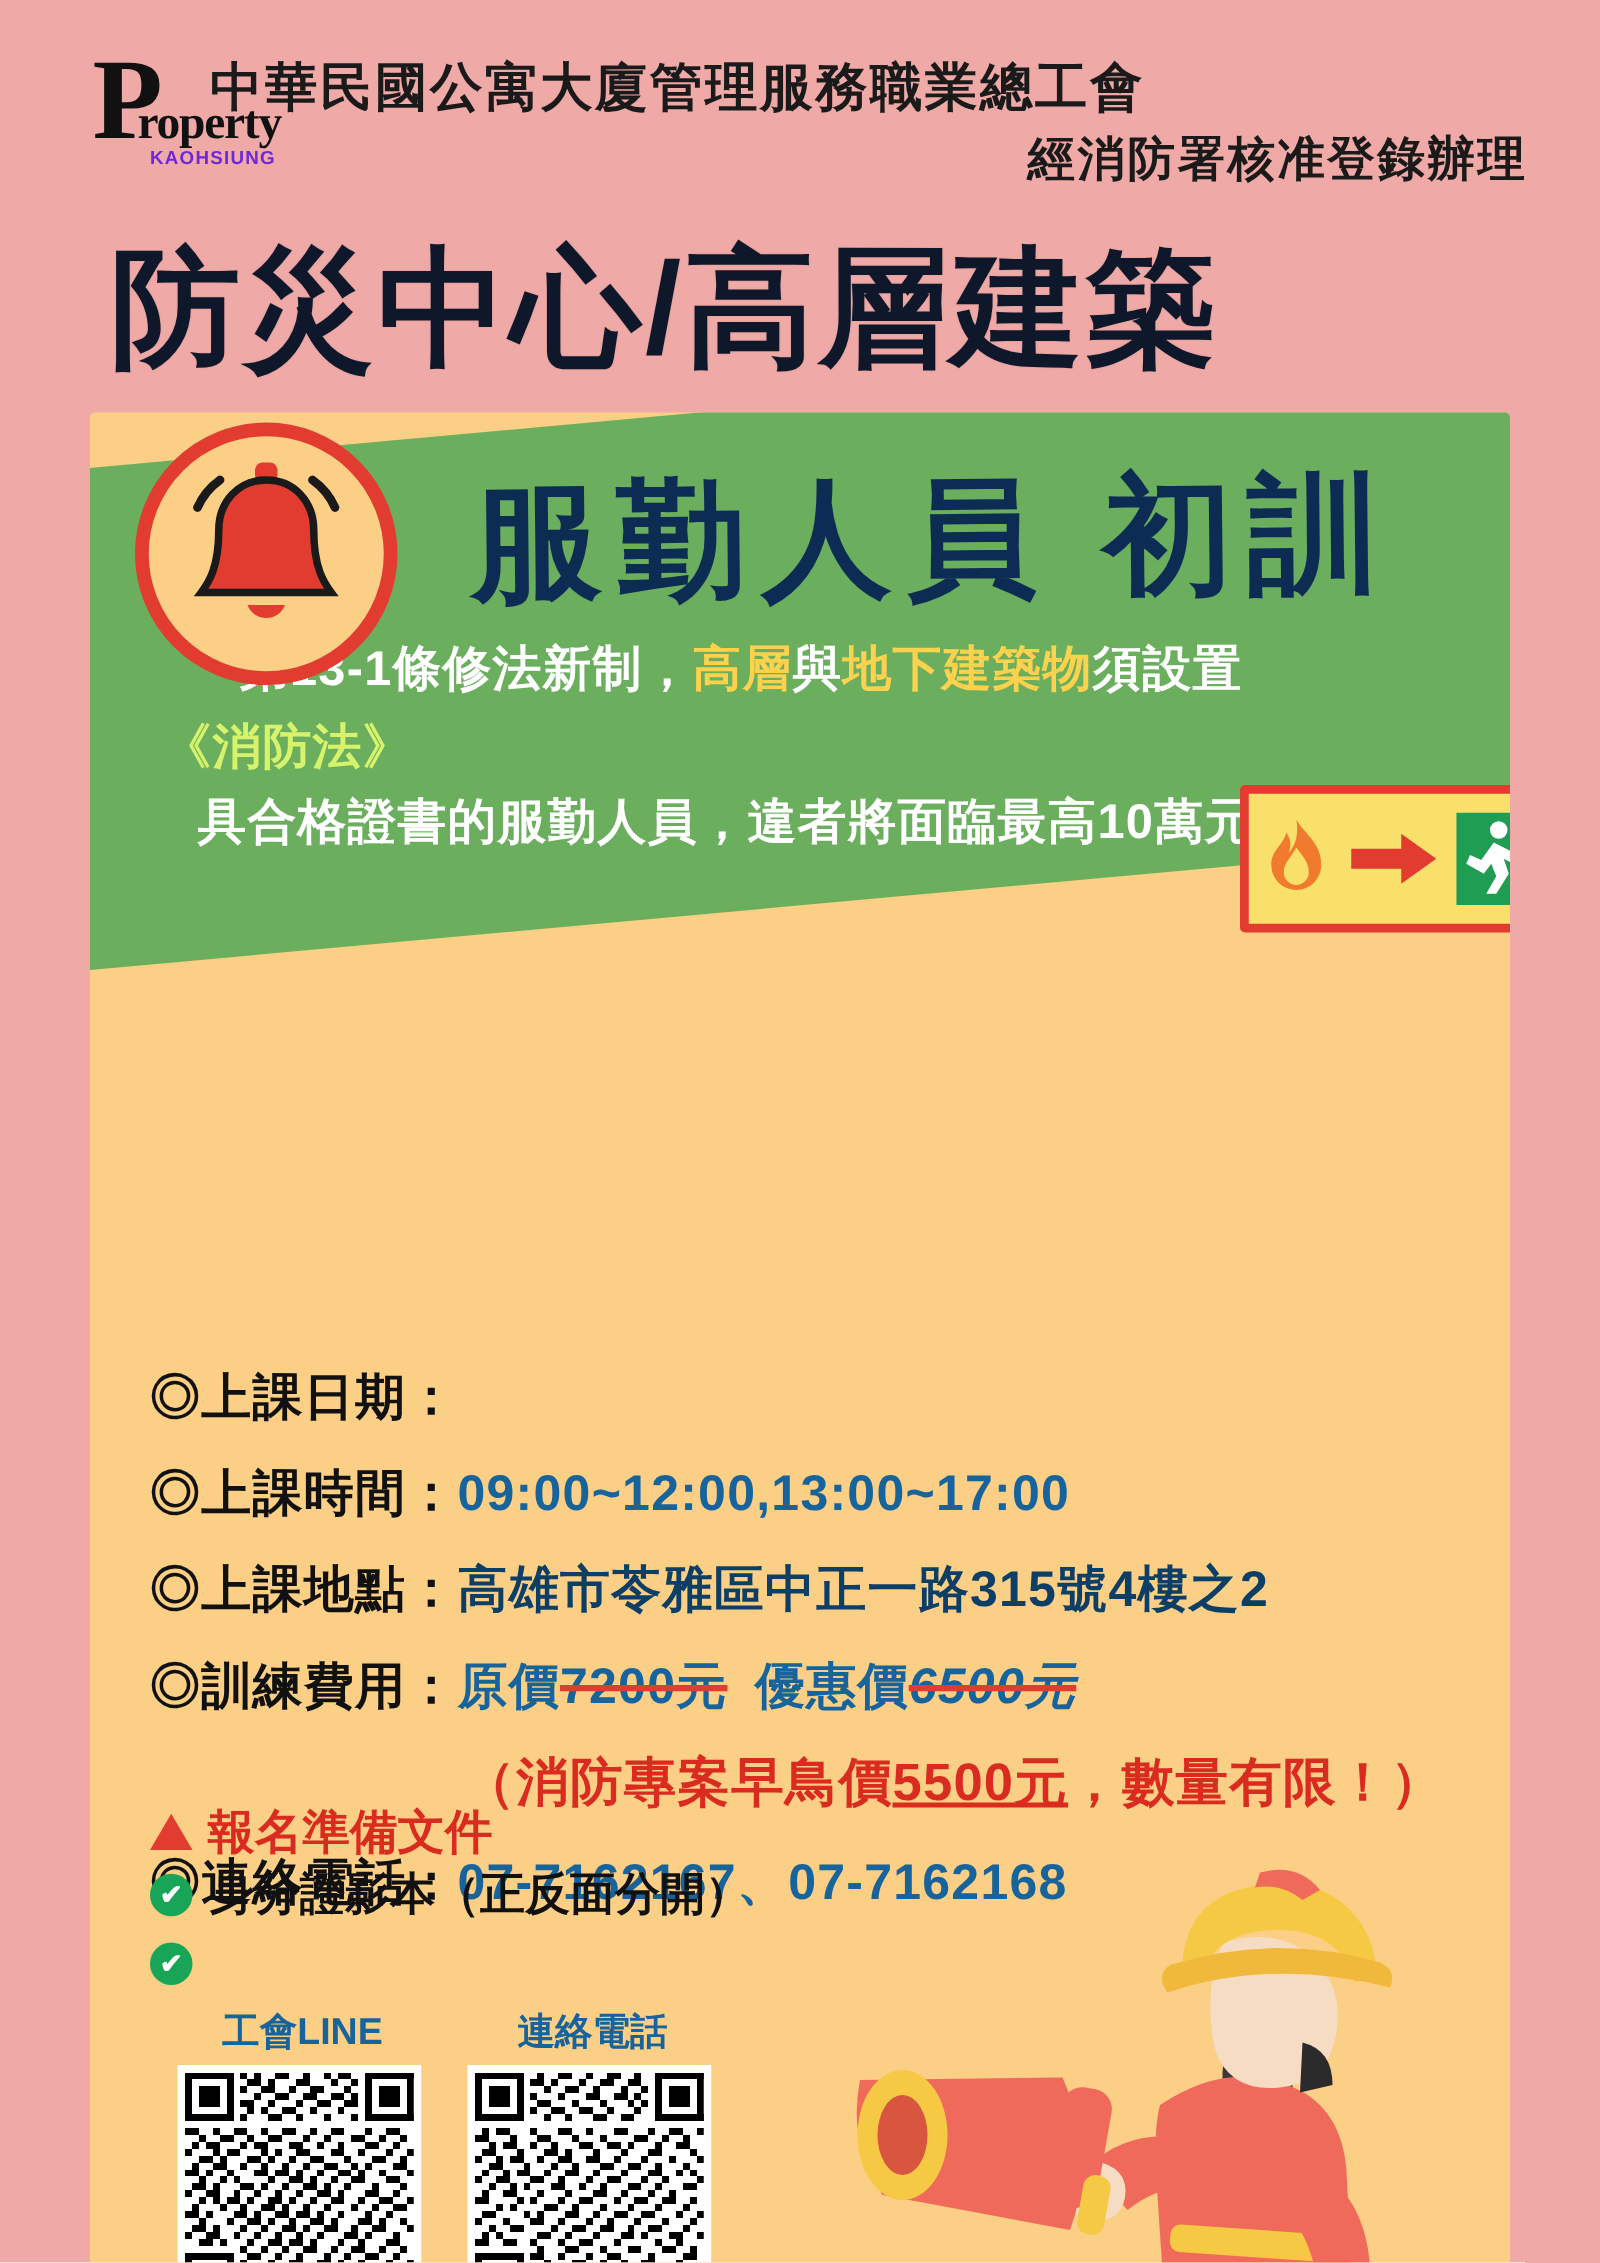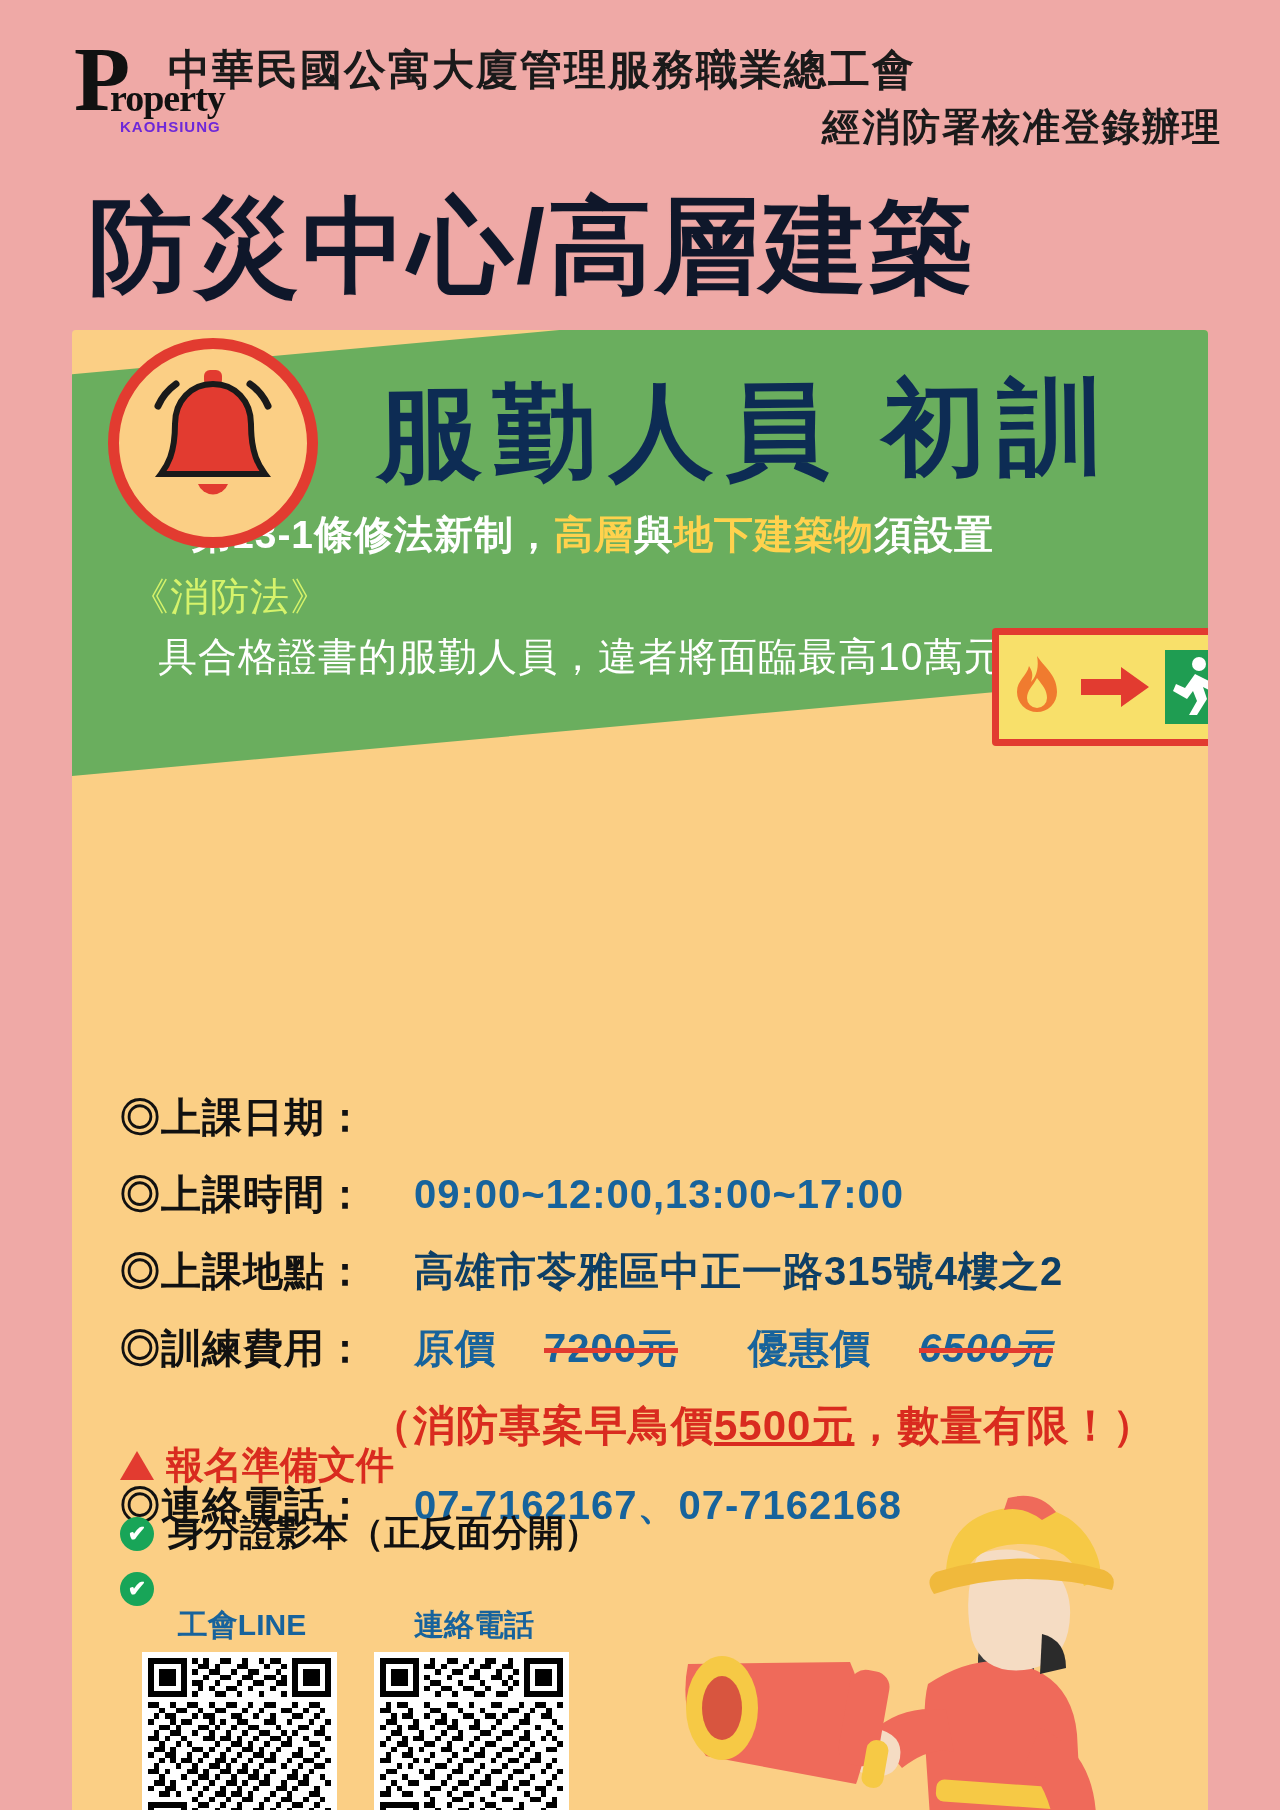--- a/index.html
+++ b/index.html
@@ -139,21 +139,21 @@
     font-weight: bold;
     color: #ffffff;
     white-space: nowrap;
     letter-spacing: 1px;
   }
   .band-line-b {
     position: absolute;
     left: 58px;
     top: 240px;
     font-size: 39px;
-    font-weight: normal;
+    font-weight: bold;
     color: #ffffff;
     white-space: nowrap;
     letter-spacing: 1px;
   }
   .hl-yellow { color: #ffd24d; }
   .hl-green  { color: #d6f36b; }
 
   
   .bell-badge {
     position: absolute;
@@ -196,21 +196,20 @@
     position: absolute;
     left: 48px;
     top: 760px;
     width: 1060px;
   }
   .row {
     display: flex;
     align-items: baseline;
     margin-bottom: 22px;
     white-space: nowrap;
-    gap: 48px;
   }
   .label {
     font-size: 40px;
     font-weight: bold;
     color: #111111;
     letter-spacing: 1px;
   }
   .value {
     font-size: 40px;
     font-weight: bold;
@@ -240,21 +239,20 @@
     position: absolute;
     left: 48px;
     top: 1110px;
   }
   .docs-title {
     display: flex;
     align-items: center;
     font-size: 38px;
     font-weight: bold;
     color: #d92b1f;
-    margin-bottom: 18px;
   }
   .tri {
     width: 0; height: 0;
     border-left: 17px solid transparent;
     border-right: 17px solid transparent;
     border-bottom: 29px solid #e23b30;
     margin-right: 12px;
   }
   .doc-item {
     display: flex;

